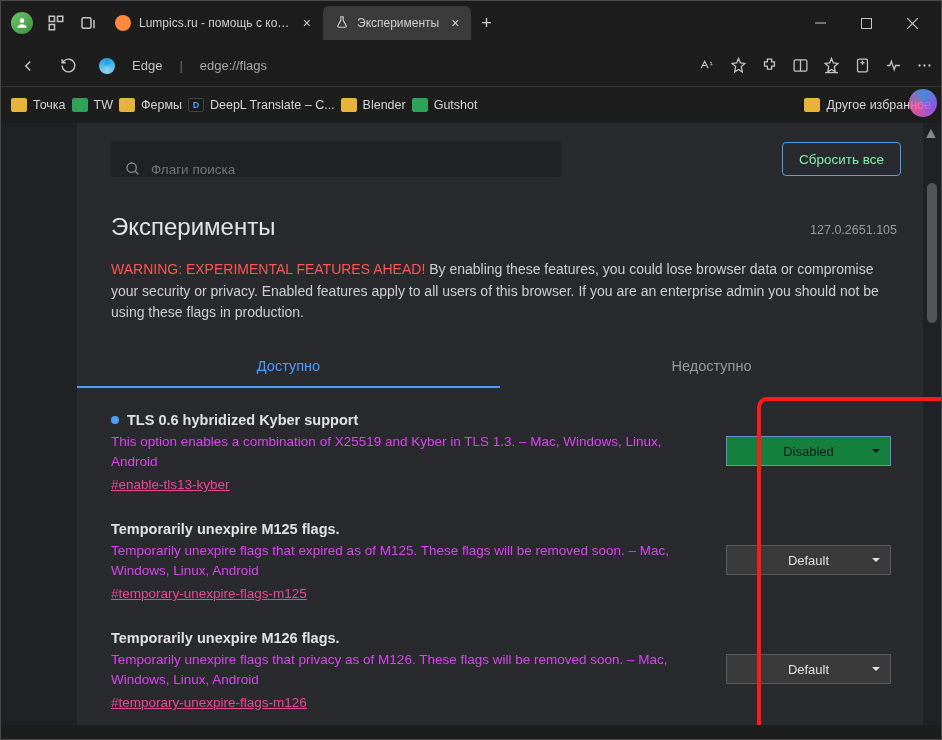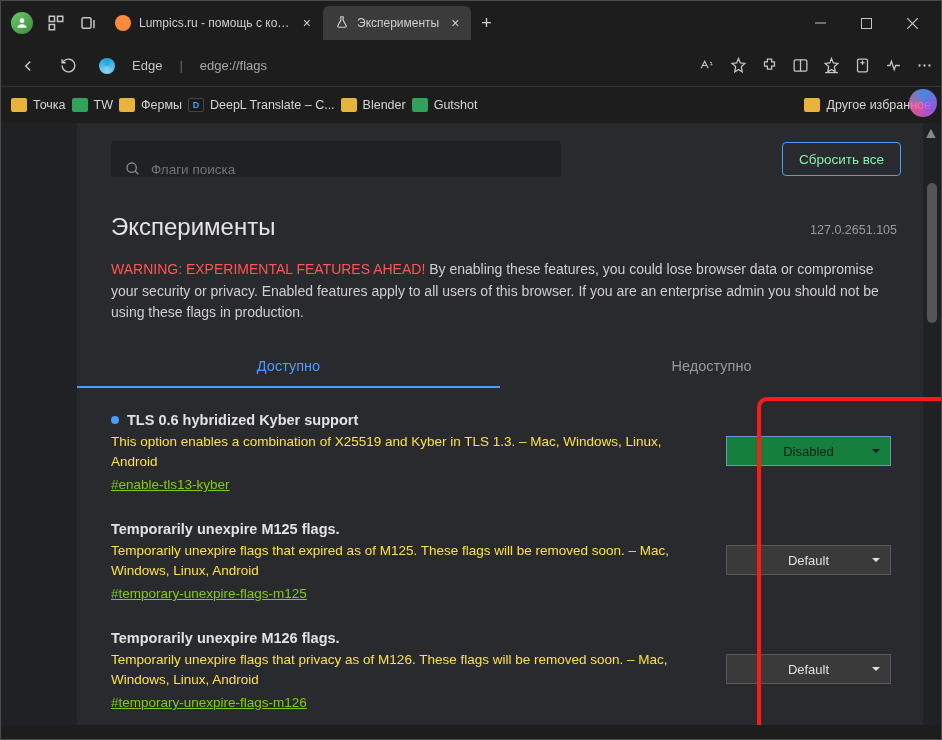--- a/index.html
+++ b/index.html
@@ -58,22 +58,22 @@
 
 .subtabs { display: flex; margin-top: 22px; }
 .subtab { flex: 1; text-align: center; padding: 12px 0; color: #9a9a9a; font-size: 14.5px; cursor: pointer; border-bottom: 2px solid transparent; }
 .subtab.active { color: #4a9eff; border-bottom-color: #4a9eff; }
 
 .flags { padding: 14px 22px 0 34px; }
 .flag { display: flex; padding: 10px 0 18px; gap: 18px; position: relative; }
 .flag-body { flex: 1; }
 .flag-title { color: #e2e2e2; font-size: 14.5px; font-weight: 600; display: flex; align-items: center; gap: 8px; }
 .dot { width: 8px; height: 8px; border-radius: 50%; background: #4a9eff; flex-shrink: 0; }
-.flag-desc { color: #fde047; font-size: 13.5px; line-height: 1.45; margin-top: 4px; }
-.flag-anchor { color: #84cc16; font-size: 13.5px; text-decoration: underline; display: inline-block; margin-top: 6px; }
+.flag-desc { color: #d946ef; font-size: 13.5px; line-height: 1.45; margin-top: 4px; }
+.flag-anchor { color: #ec4899; font-size: 13.5px; text-decoration: underline; display: inline-block; margin-top: 6px; }
 .flag-ctrl { width: 175px; display: flex; align-items: flex-start; padding-top: 24px; }
 .select { width: 165px; height: 30px; background: #3a3a3a; border: 1px solid #5a5a5a; color: #e0e0e0; display: flex; align-items: center; justify-content: center; position: relative; font-size: 13px; cursor: pointer; }
 .select.blue { background: #15803d; color: #1a1a1a; border-color: #6a8fd0; }
 .select::after { content: ""; position: absolute; right: 10px; top: 50%; margin-top: -2px; border: 4px solid transparent; border-top-color: currentColor; }
 
 .highlight { position: absolute; border: 4px solid #ff1a1a; border-radius: 10px; pointer-events: none; }
 .highlight.h1 { left: 680px; top: 274px; width: 216px; height: 350px; }
 
 .vscroll { position: absolute; right: 2px; top: 0; bottom: 20px; width: 14px; }
 .vthumb { position: absolute; right: 2px; top: 60px; width: 10px; height: 140px; background: #555; border-radius: 5px; }

